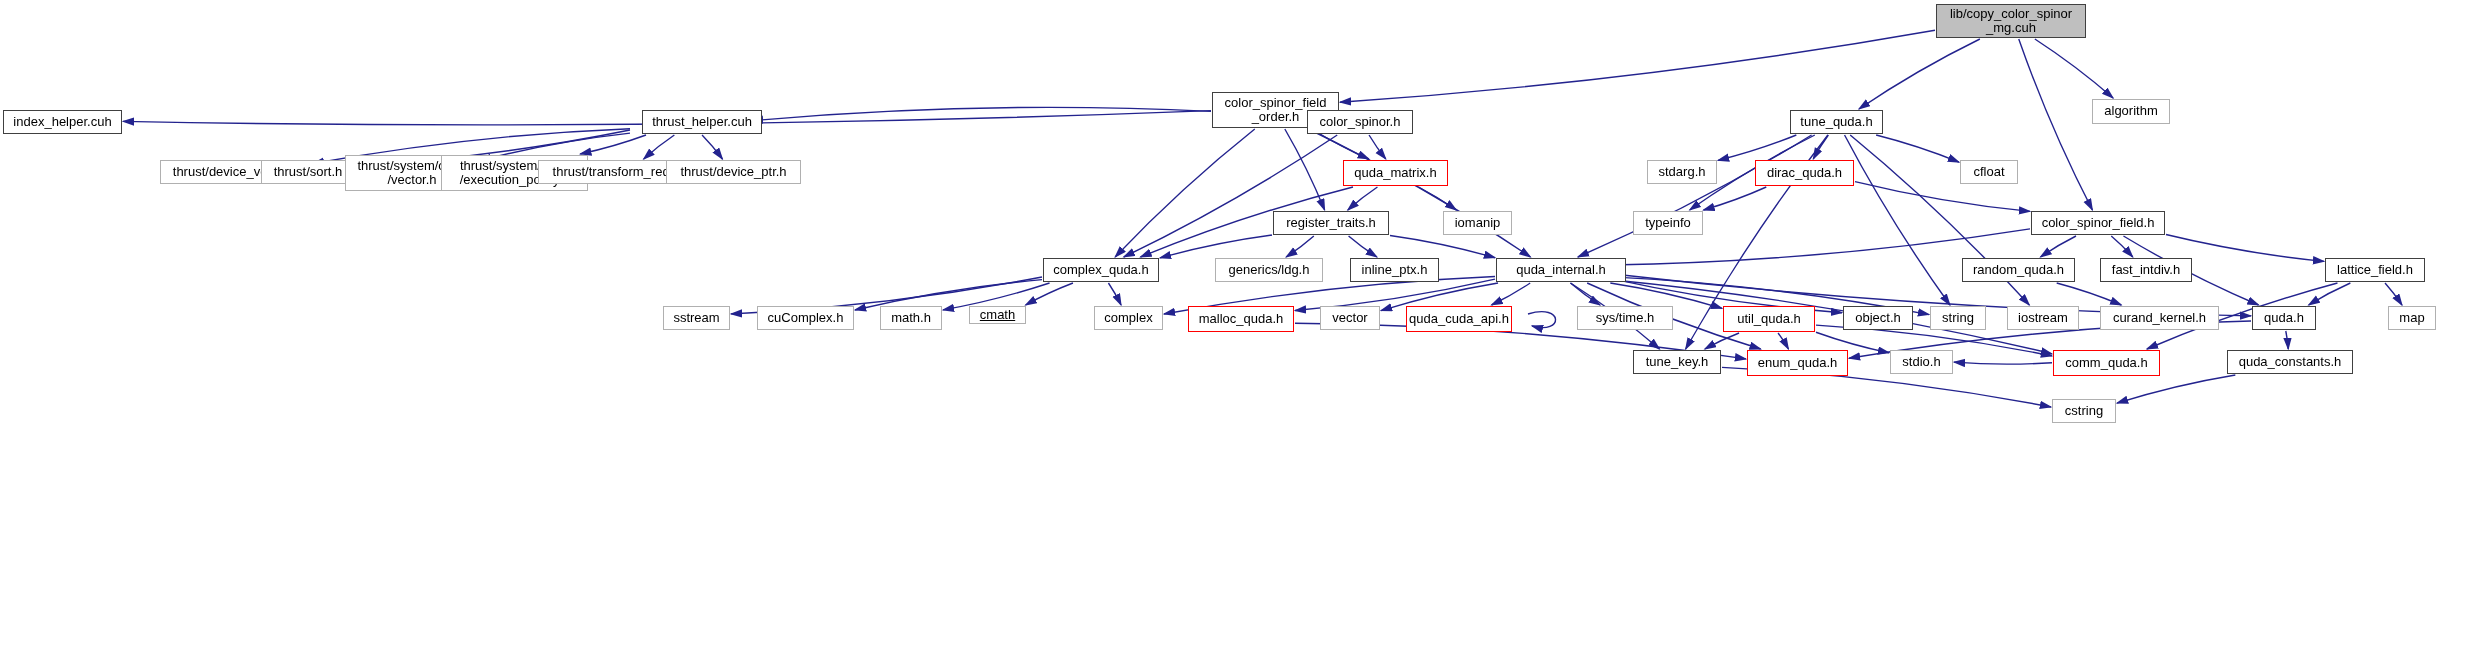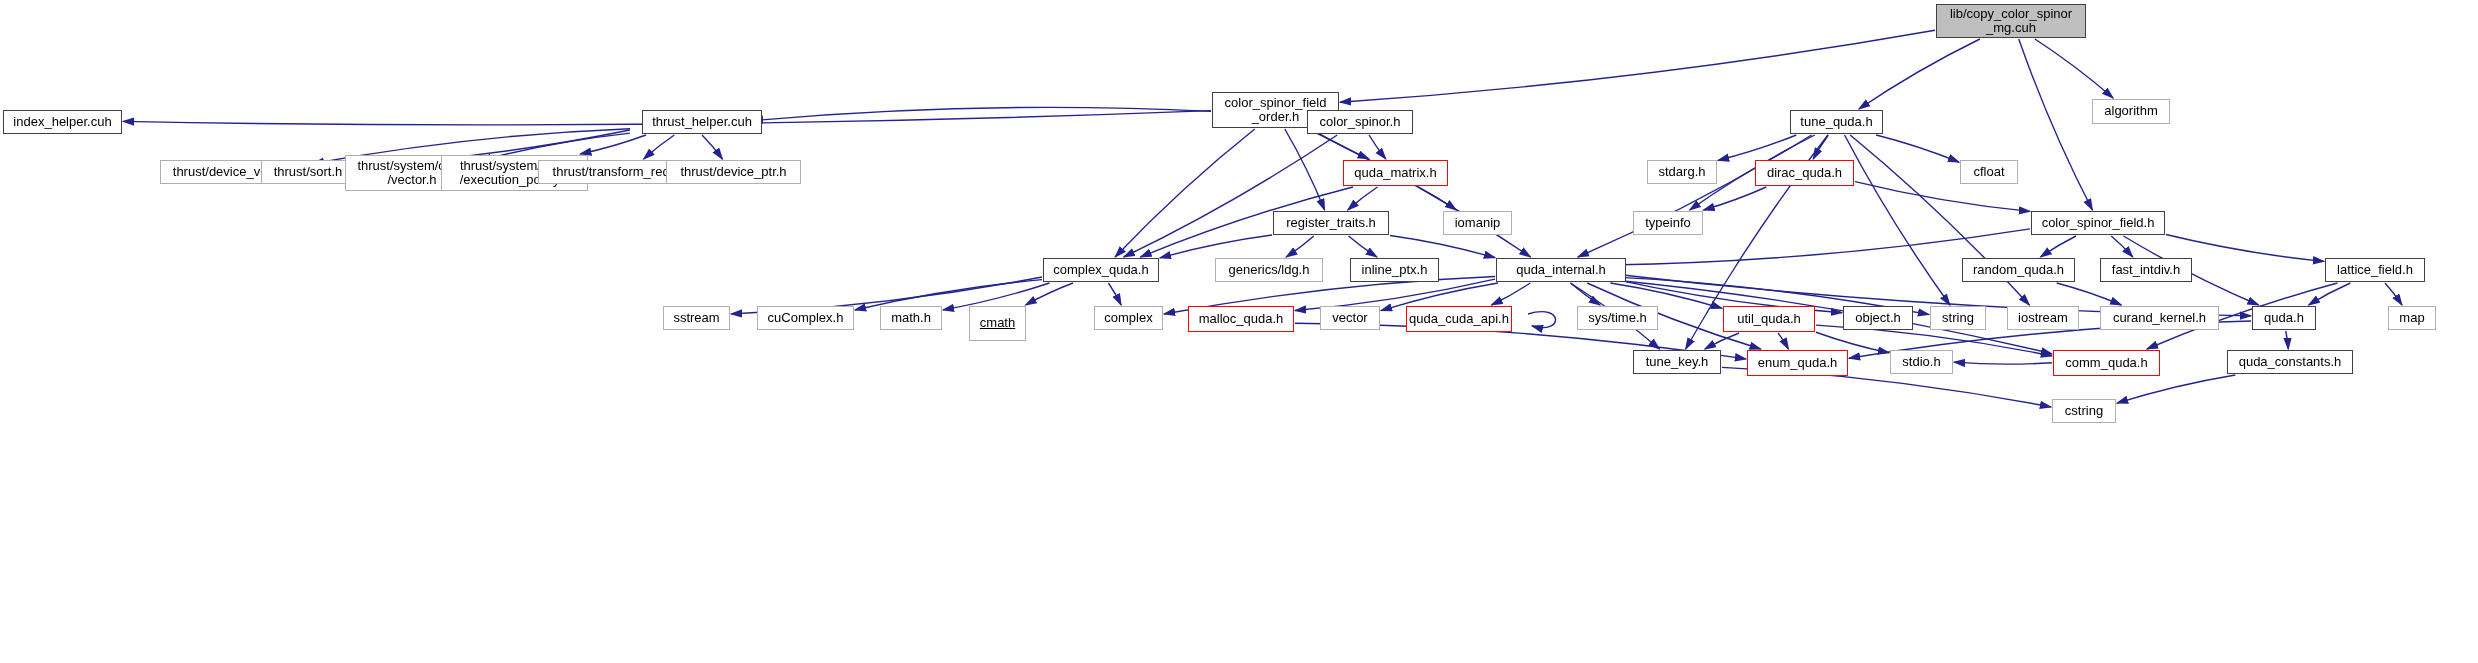--- a/index.html
+++ b/index.html
@@ -167,26 +167,26 @@
       <div class="node black" style="left: 1043px; top: 258px; width: 116px; height: 24px;">complex_quda.h</div>
       <div class="node gray" style="left: 1215px; top: 258px; width: 108px; height: 24px;">generics/ldg.h</div>
       <div class="node black" style="left: 1350px; top: 258px; width: 89px; height: 24px;">inline_ptx.h</div>
       <div class="node black" style="left: 1496px; top: 258px; width: 130px; height: 24px;">quda_internal.h</div>
       <div class="node black" style="left: 1962px; top: 258px; width: 113px; height: 24px;">random_quda.h</div>
       <div class="node black" style="left: 2100px; top: 258px; width: 92px; height: 24px;">fast_intdiv.h</div>
       <div class="node black" style="left: 2325px; top: 258px; width: 100px; height: 24px;">lattice_field.h</div>
       <div class="node gray" style="left: 663px; top: 306px; width: 67px; height: 24px;">sstream</div>
       <div class="node gray" style="left: 757px; top: 306px; width: 97px; height: 24px;">cuComplex.h</div>
       <div class="node gray" style="left: 880px; top: 306px; width: 62px; height: 24px;">math.h</div>
-      <div class="node gray" style="left: 969px; top: 306px; width: 57px; height: 35px; text-decoration: underline;">cmath</div>
+      <div class="node gray" style="left: 969px; top: 306px; width: 57px; height: 18px; text-decoration: underline;">cmath</div>
       <div class="node gray" style="left: 1094px; top: 306px; width: 69px; height: 24px;">complex</div>
       <div class="node red" style="left: 1188px; top: 306px; width: 106px; height: 26px;">malloc_quda.h</div>
       <div class="node gray" style="left: 1320px; top: 306px; width: 60px; height: 24px;">vector</div>
       <div class="node red" style="left: 1406px; top: 306px; width: 106px; height: 26px;">quda_cuda_api.h</div>
-      <div class="node gray" style="left: 1577px; top: 306px; width: 81px; height: 24px;">sys/time.h</div>
+      <div class="node gray" style="left: 1577px; top: 306px; width: 96px; height: 24px;">sys/time.h</div>
       <div class="node red" style="left: 1723px; top: 306px; width: 92px; height: 26px;">util_quda.h</div>
       <div class="node black" style="left: 1843px; top: 306px; width: 70px; height: 24px;">object.h</div>
       <div class="node gray" style="left: 1930px; top: 306px; width: 56px; height: 24px;">string</div>
       <div class="node gray" style="left: 2007px; top: 306px; width: 72px; height: 24px;">iostream</div>
       <div class="node gray" style="left: 2100px; top: 306px; width: 119px; height: 24px;">curand_kernel.h</div>
       <div class="node black" style="left: 2252px; top: 306px; width: 64px; height: 24px;">quda.h</div>
       <div class="node gray" style="left: 2388px; top: 306px; width: 48px; height: 24px;">map</div>
       <div class="node black" style="left: 1633px; top: 350px; width: 88px; height: 24px;">tune_key.h</div>
       <div class="node red" style="left: 1747px; top: 350px; width: 101px; height: 26px;">enum_quda.h</div>
       <div class="node gray" style="left: 1890px; top: 350px; width: 63px; height: 24px;">stdio.h</div>

